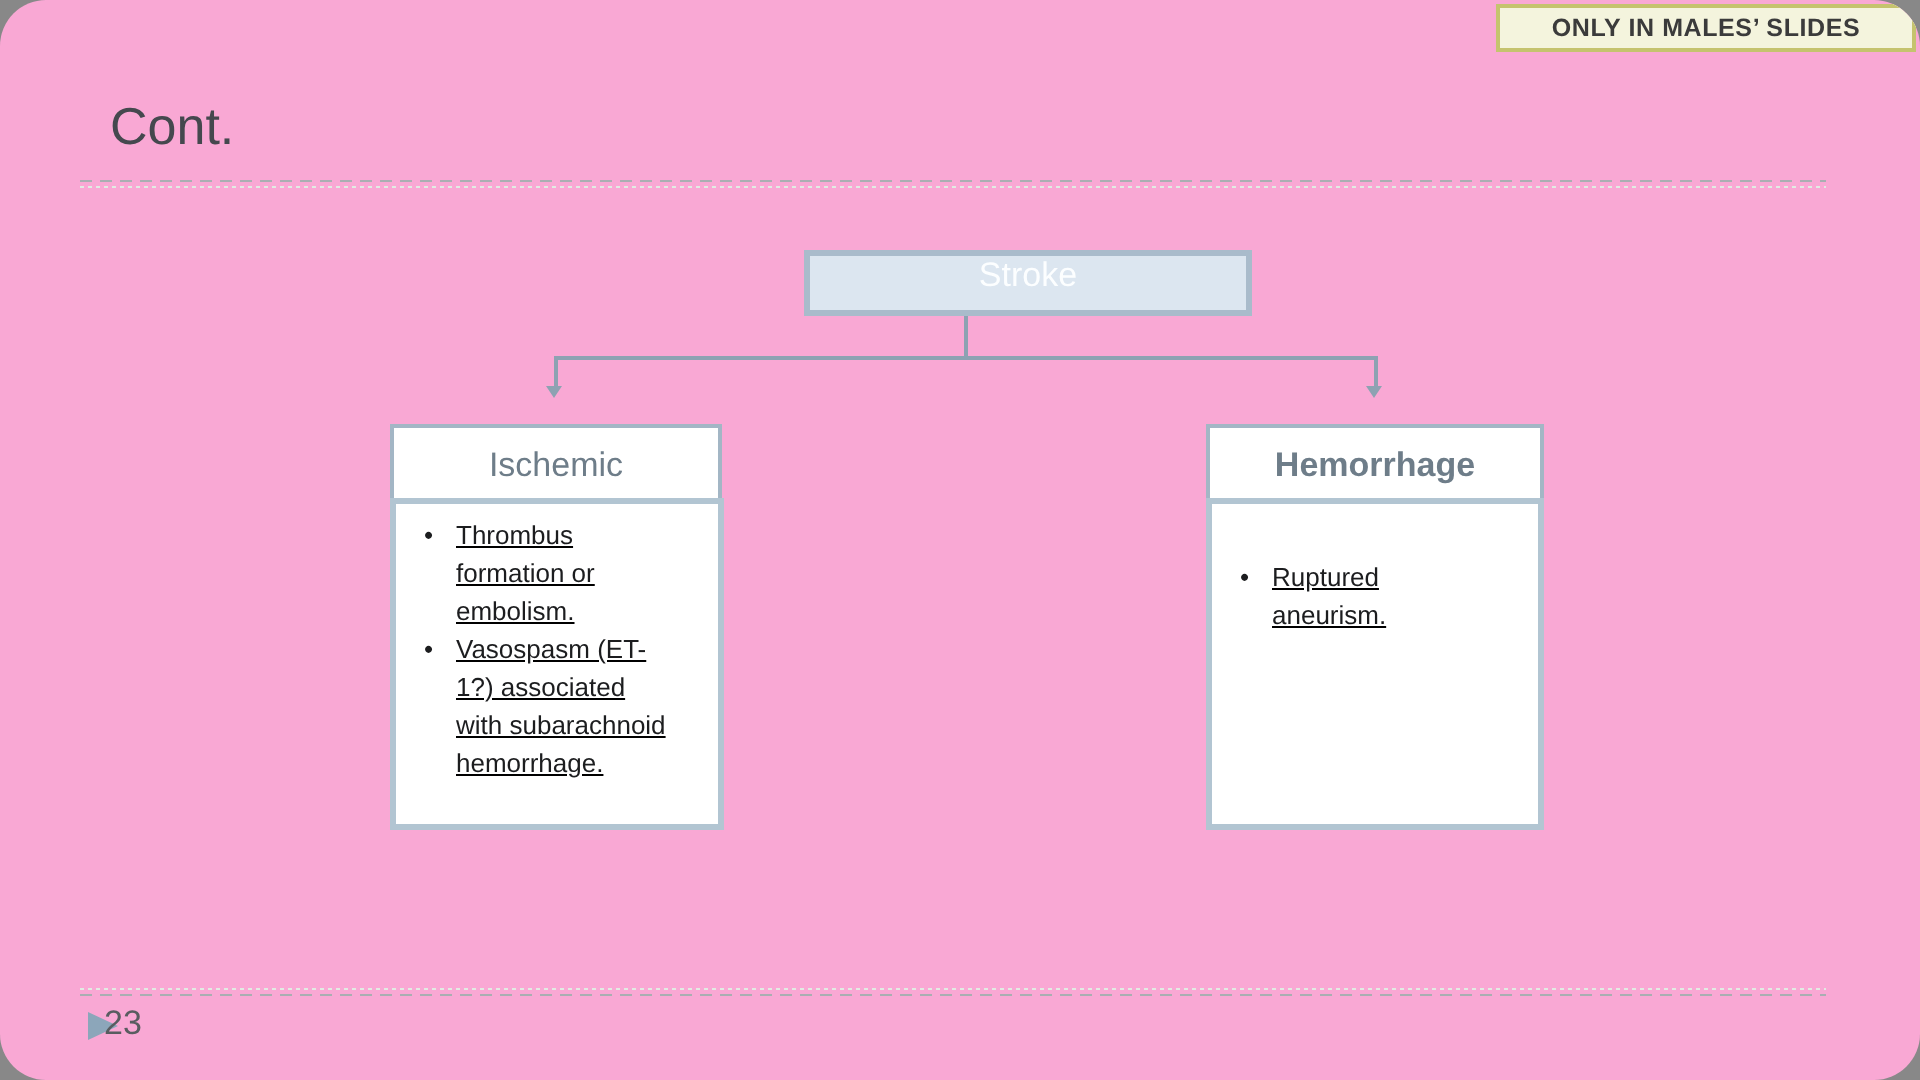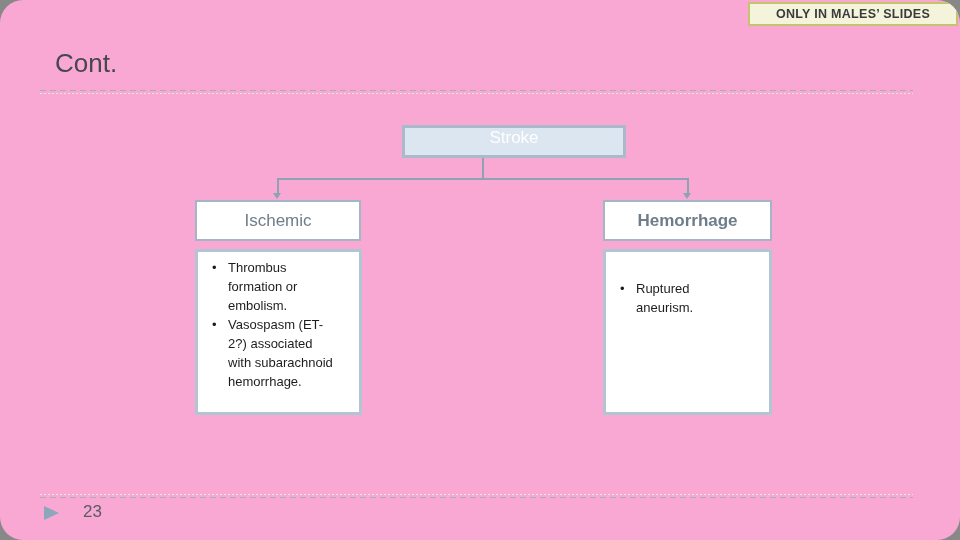--- a/index.html
+++ b/index.html
@@ -33,46 +33,46 @@
     display:flex;align-items:flex-start;justify-content:center;
     font-size:17px;color:#fcfeff;margin-left:36px;
   }
   .connector{position:absolute;background:var(--connector);}
   .arrow-down{
     position:absolute;width:0;height:0;
     border-left:4.5px solid transparent;border-right:4.5px solid transparent;
     border-top:6px solid var(--connector);
   }
   .branch-box{
-    position:absolute;top:200px;height:41px;box-sizing:border-box;background:#fff;
+    position:absolute;top:212px;height:41px;box-sizing:border-box;background:#fff;
     border:2.5px solid var(--header-border);
     display:flex;align-items:center;justify-content:center;
     font-size:17px;color:var(--header-text);
   }
   .branch-box.left{left:195px;width:166px;}
   .branch-box.right{left:603px;width:169px;font-weight:bold;}
   .content-box{
     position:absolute;top:249px;height:166px;box-sizing:border-box;background:#fff;
     border:3px solid var(--box-border);padding:6px 6px 0 12px;
   }
   .content-box.left{left:195px;width:167px;}
   .content-box.right{left:603px;width:169px;padding-top:27px;}
-  .bullets{margin:0;padding:0;list-style:none;}
+  .bullets{margin:0;padding:0;list-style:none;text-decoration:underline;}
   .bullets li{
     position:relative;padding-left:18px;width:110px;
     font-size:13px;line-height:19px;color:var(--body-text);
   }
   .bullets li::before{content:"\2022";position:absolute;left:2px;}
   
   .page-marker{
     position:absolute;left:44px;top:506px;width:0;height:0;
     border-top:7.5px solid transparent;border-bottom:7.5px solid transparent;
     border-left:15px solid var(--page-marker);
   }
-  .page-number{position:absolute;left:83px;top:502px;font-size:17px;color:#595c60;}
+  .page-number{position:absolute;left:52px;top:502px;font-size:17px;color:#595c60;}
 </style>
 </head>
 <body>
 
 <div class="slide">
 
   <div class="banner">
     <span>ONLY IN MALES’ SLIDES</span>
   </div>
 
@@ -95,21 +95,21 @@
   <div class="branch-box left">
     <span>Ischemic</span>
   </div>
   <div class="branch-box right">
     <span>Hemorrhage</span>
   </div>
 
   <div class="content-box left">
     <ul class="bullets">
       <li>Thrombus formation or embolism.</li>
-      <li>Vasospasm (ET-2?) associated with subarachnoid hemorrhage.</li>
+      <li>Vasospasm (ET-1?) associated with subarachnoid hemorrhage.</li>
     </ul>
   </div>
   <div class="content-box right">
     <ul class="bullets">
       <li>Ruptured aneurism.</li>
     </ul>
   </div>
 
   <div class="dash-faint" style="top:494px"></div>
   <div class="dash-line" style="top:497px"></div>

